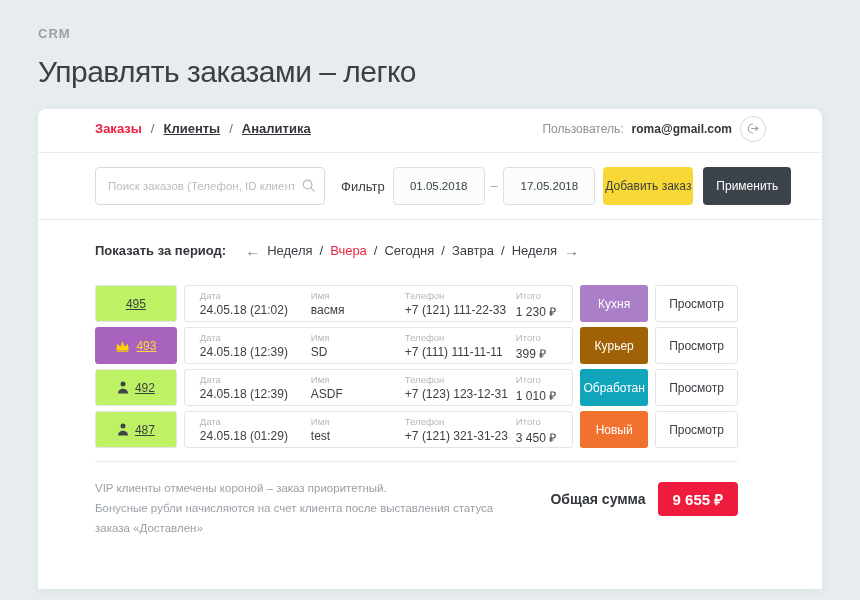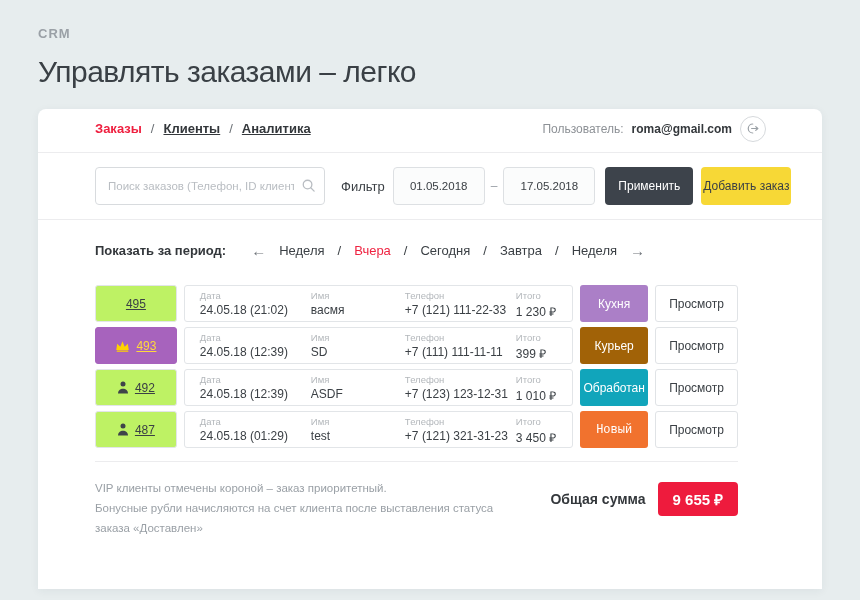--- a/index.html
+++ b/index.html
@@ -42,21 +42,21 @@
   .search-input::placeholder { color: #b9bdc2; }
   .search-icon { position: absolute; right: 9px; top: 11px; }
   .filter-label { font-size: 13px; color: #3b4045; margin: 0 8px 0 16px; }
   .date-input { width: 92px; height: 38px; background: #fbfcfc; border: 1px solid #dde0e3; border-radius: 4px; display: flex; align-items: center; justify-content: center; font-size: 11.5px; color: #3b4045; cursor: pointer; }
   .date-dash { margin: 0 6px; color: #9aa0a6; font-size: 12px; }
   .btn { height: 38px; border: none; border-radius: 4px; font-size: 12px; font-family: "Liberation Sans", sans-serif; cursor: pointer; }
   .btn-apply { width: 88px; background: #3d434b; color: #fff; margin-left: 10px; }
   .btn-add { width: 90px; background: #f7d836; color: #3a3f45; margin-left: 8px; }
 
   
-  .period-row { padding: 22px 0 0 57px; display: flex; align-items: center; gap: 13px; font-size: 13px; }
+  .period-row { padding: 22px 0 0 57px; display: flex; align-items: center; gap: 7px; font-size: 13px; }
   .period-label { font-weight: bold; color: #33373b; margin-right: 12px; }
   .period-arrow { color: #6f747a; font-size: 15px; cursor: pointer; }
   .period-item { color: #3b4045; cursor: pointer; }
   .period-item.active { color: #ef2442; }
   .period-sep { color: #3b4045; }
 
   
   .orders-table { margin: 26px 84px 0 57px; }
   .trow { display: flex; gap: 7px; margin-bottom: 5px; height: 37px; }
   .id-cell { width: 82px; border: 1px solid #e2e5e8; border-radius: 3px; background: #bef264; display: flex; align-items: center; justify-content: center; gap: 6px; cursor: pointer; }
@@ -122,22 +122,22 @@
         <svg width="15" height="15" viewBox="0 0 16 16">
             <circle cx="7" cy="7" r="4.6" fill="none" stroke="#b9bdc2" stroke-width="1.4"></circle>
             <path d="M10.4 10.4 14 14" stroke="#b9bdc2" stroke-width="1.4" stroke-linecap="round"></path>
           </svg>
       </span>
     </div>
     <span class="filter-label">Фильтр</span>
     <div class="date-input">01.05.2018</div>
     <span class="date-dash">–</span>
     <div class="date-input">17.05.2018</div>
+    <button class="btn btn-add">Добавить заказ</button>
     <button class="btn btn-apply">Применить</button>
-    <button class="btn btn-add">Добавить заказ</button>
   </div>
 
   <div class="period-row">
     <span class="period-label">Показать за период:</span>
     <span class="period-arrow">←</span>
     <span class="period-item">Неделя</span>
     <span class="period-sep">/</span>
     <span class="period-item active">Вчера</span>
     <span class="period-sep">/</span>
     <span class="period-item">Сегодня</span>
@@ -261,21 +261,21 @@
           </div>
         <div class="col c-phone">
             <span class="clabel">Телефон</span>
             <span class="cval">+7 (121) 321-31-23</span>
           </div>
         <div class="col c-total">
             <span class="clabel">Итого</span>
             <span class="cval">3 450 ₽</span>
           </div>
       </div>
-      <div class="chip" style="background: rgb(241, 114, 46); font-family: Liberation Mono, monospace;">Новый</div>
+      <div class="chip" style="background: rgb(241, 114, 46);">Новый</div>
       <button class="view-btn">Просмотр</button>
     </div>
 
   </div>
 
   <div class="divider"></div>
 
   <div class="panel-footer">
     <div class="notes">
       <div>VIP клиенты отмечены короной – заказ приоритетный.</div>

